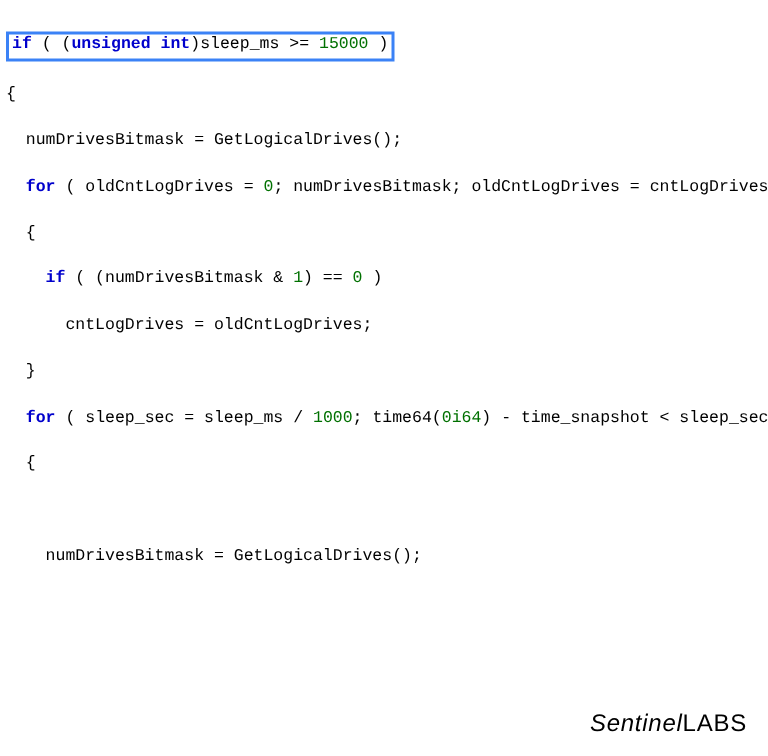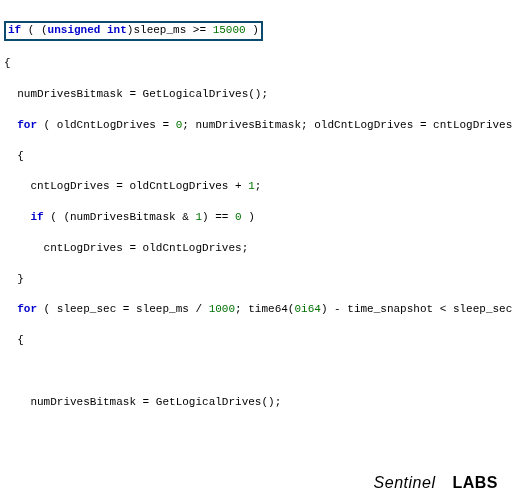--- a/index.html
+++ b/index.html
@@ -15,46 +15,45 @@
     overflow: hidden;
   }
   .code-block {
     padding: 6px 4px;
     white-space: pre;
   }
   .line { display: block; }
   .kw { color: #0000cc; font-weight: bold; }
   .num { color: #007000; }
   .hl {
-    border: 2px solid #0c4a6e;
+    border: 2px solid #3b82f6;
     padding: 0 2px;
     display: inline-block;
   }
   .logo {
     position: absolute;
     right: 14px;
     bottom: 10px;
     font-family: Arial, Helvetica, sans-serif;
     font-size: 16px;
     color: #000000;
     letter-spacing: 0.5px;
   }
   .logo .thin { font-weight: 300; font-style: italic; }
-  .logo .bold { font-weight: 700; margin-left: 17px; }
+  .logo .bold { font-weight: 400; }
 </style>
 </head>
 <body>
 
 <div class="code-block">
 <span class="line"><span class="hl"><span class="kw">if</span><span> ( (</span><span class="kw">unsigned int</span><span>)sleep_ms &gt;= </span><span class="num">15000</span><span> )</span></span></span>
 <span class="line">{</span>
 <span class="line">  numDrivesBitmask = GetLogicalDrives();</span>
 <span class="line"><span>  </span><span class="kw">for</span><span> ( oldCntLogDrives = </span><span class="num">0</span><span>; numDrivesBitmask; oldCntLogDrives = cntLogDrives )</span></span>
 <span class="line">  {</span>
-<span class="line"><span>    cntLogDrives = oldCntLogDrives + </span><span class="num">1</span><span>;</span></span>
 <span class="line"><span>    </span><span class="kw">if</span><span> ( (numDrivesBitmask &amp; </span><span class="num">1</span><span>) == </span><span class="num">0</span><span> )</span></span>
 <span class="line">      cntLogDrives = oldCntLogDrives;</span>
 <span class="line">  }</span>
 <span class="line"><span>  </span><span class="kw">for</span><span> ( sleep_sec = sleep_ms / </span><span class="num">1000</span><span>; time64(</span><span class="num">0i64</span><span>) - time_snapshot &lt; sleep_sec;</span></span>
 <span class="line">  {</span>
 <span class="line"><span>    </span></span>
 <span class="line">    numDrivesBitmask = GetLogicalDrives();</span>
 
 
 

